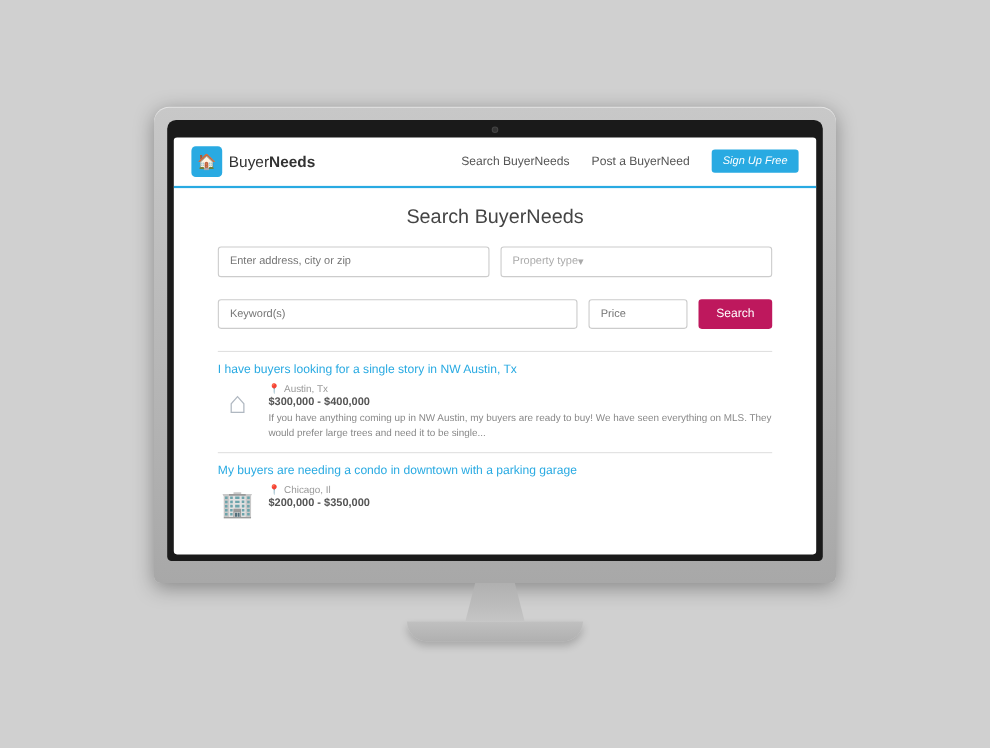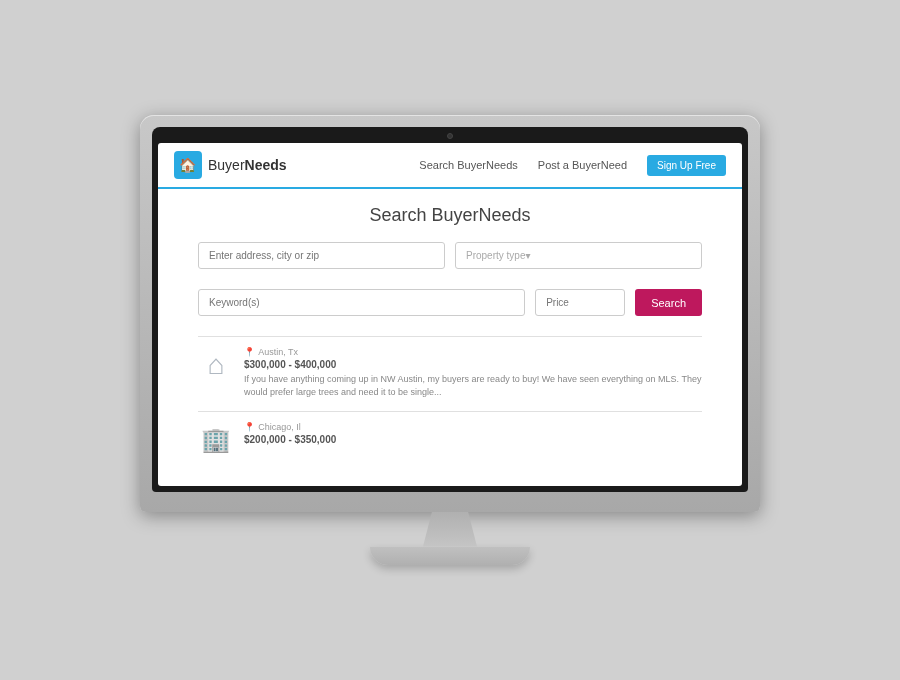--- a/index.html
+++ b/index.html
@@ -122,20 +122,21 @@
     }
 
     .nav-signup-btn {
       background: #29aae2;
       color: white;
       border: none;
       padding: 5px 10px;
       border-radius: 3px;
       font-size: 10px;
       cursor: pointer;
+      font-style: italic;
     }
 
     .site-main {
       padding: 16px 40px 16px;
     }
 
     .page-title {
       text-align: center;
       font-size: 18px;
       font-weight: 300;
@@ -303,36 +304,38 @@
             <div class="search-row">
               <input class="search-input" type="text" placeholder="Keyword(s)" style="">
               <input class="price-input" type="text" style="max-width: 90px;" placeholder="Price">
               <button class="search-btn">Search</button>
             </div>
           </div>
 
           <hr class="divider">
 
           <div class="listing">
+            <div class="listing-title">I have buyers looking for a single story in NW Austin, Tx</div>
             <div class="listing-body">
               <div class="listing-icon-house">⌂</div>
               <div class="listing-details">
                 <div class="listing-location">
                   <span>📍</span>
                   <span>Austin, Tx</span>
                 </div>
                 <div class="listing-price">$300,000 - $400,000</div>
                 <div class="listing-desc">If you have anything coming up in NW Austin, my buyers are ready to buy! We have seen everything on MLS. They would prefer large trees and need it to be single...</div>
               </div>
             </div>
           </div>
 
           <hr class="divider">
 
           <div class="listing">
+            <div class="listing-title">My buyers are needing a condo in downtown with a parking garage</div>
             <div class="listing-body">
               <div class="listing-icon-building">🏢</div>
               <div class="listing-details">
                 <div class="listing-location">
                   <span>📍</span>
                   <span>Chicago, Il</span>
                 </div>
                 <div class="listing-price">$200,000 - $350,000</div>
               </div>
             </div>

